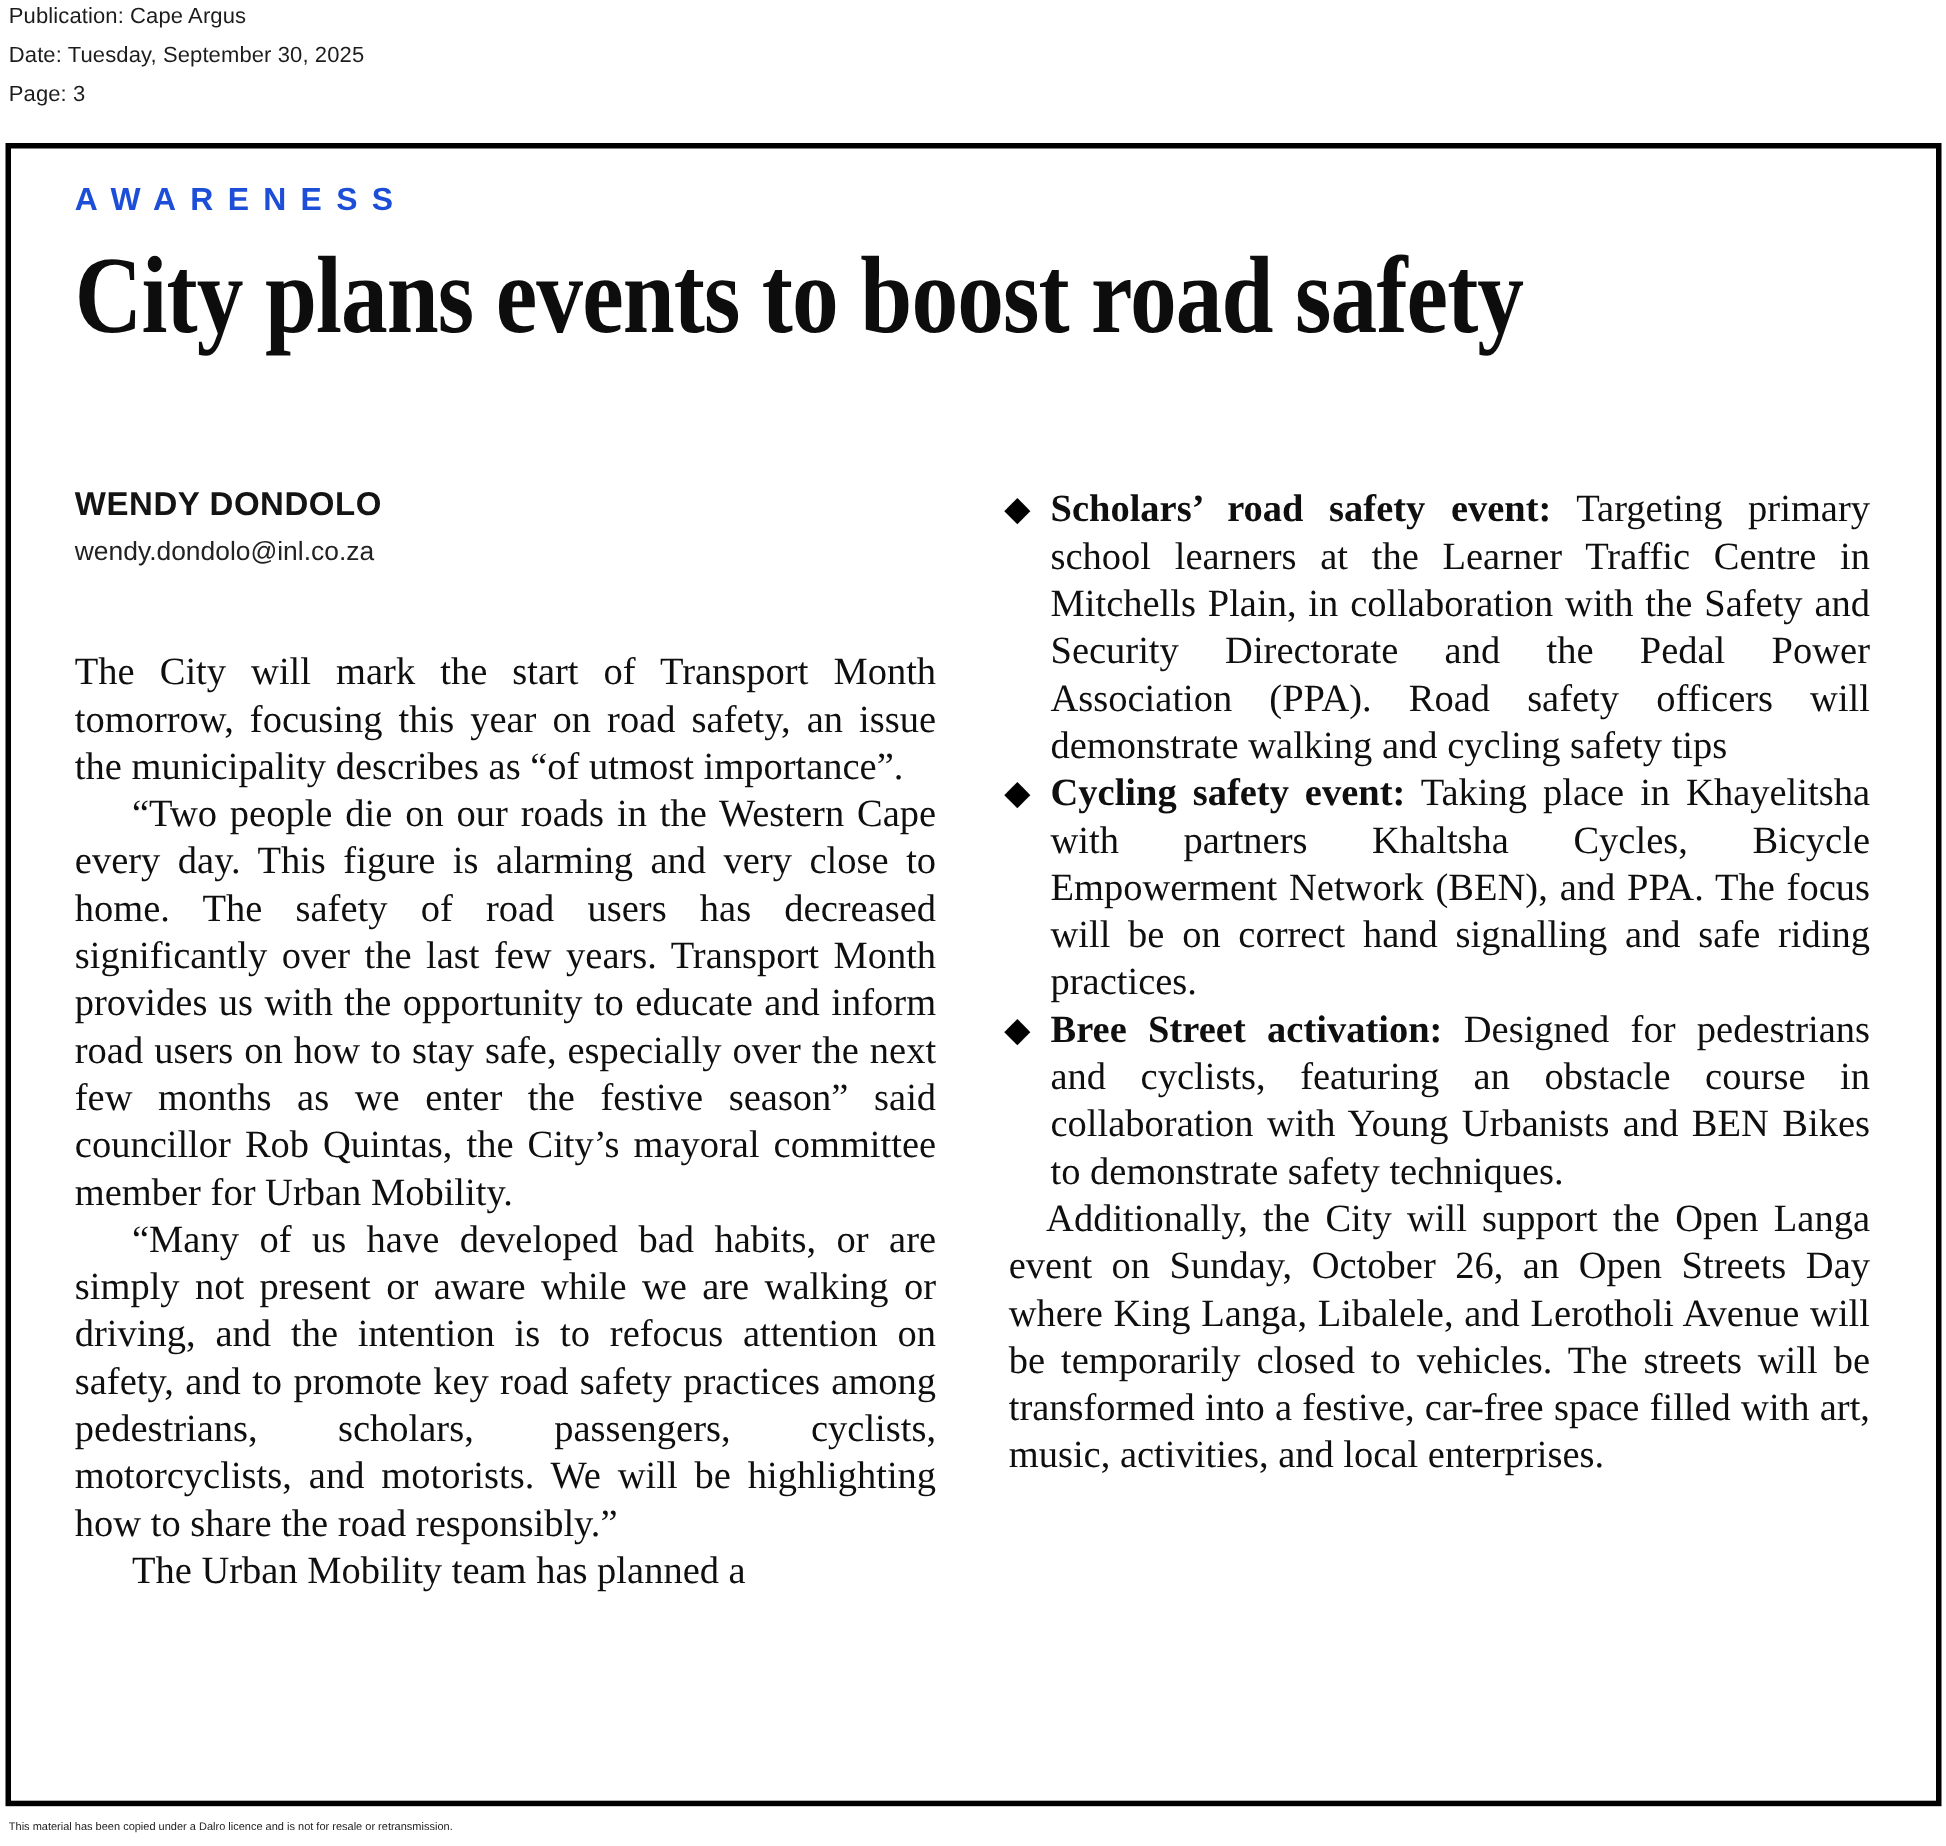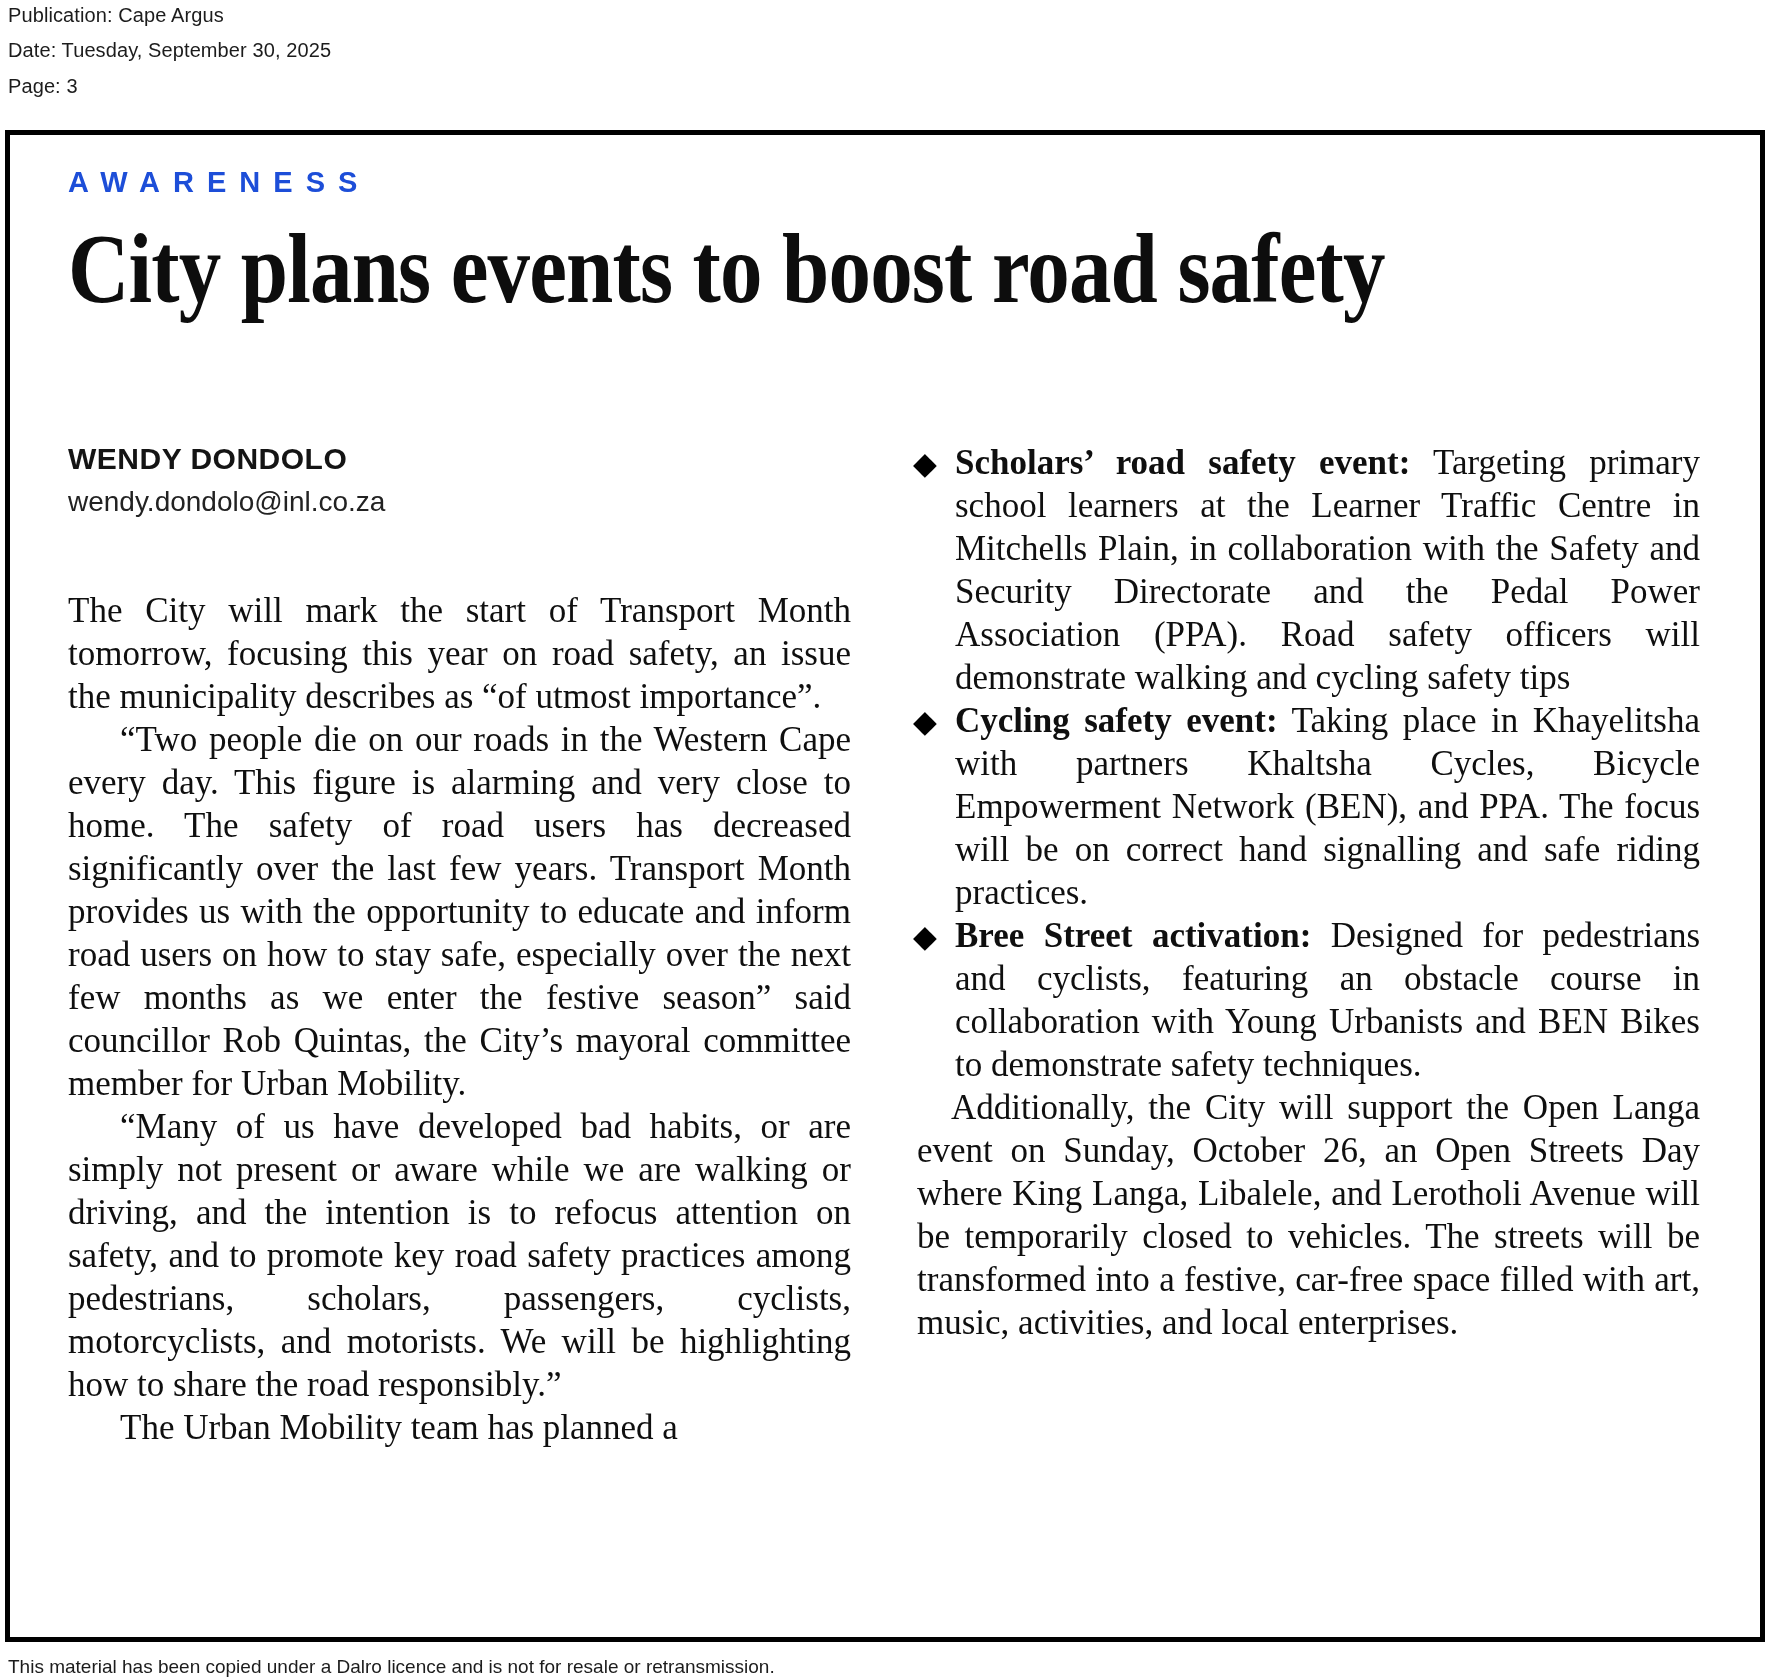--- a/index.html
+++ b/index.html
@@ -54,21 +54,21 @@
   }
   .col { flex: 1; min-width: 0; }
 
   .byline {
     font-weight: bold;
     font-size: 30px; line-height: 36px;
     letter-spacing: 0.5px;
     color: #141414;
   }
   .email {
-    font-size: 28px; line-height: 34px;
+    font-size: 24px; line-height: 34px;
     margin-top: 8px;
     color: #222;
   }
   p.body {
     font-family: "Liberation Serif", serif;
     font-size: 35px;
     line-height: 43px;
     text-align: justify;
     margin: 0;
     color: #0f0f0f;
@@ -90,21 +90,21 @@
   .bullet .diamond {
     position: absolute; left: -4px; top: 1px;
     font-size: 31px;
     font-family: "DejaVu Sans", sans-serif;
     color: #000;
   }
   .bullet .lead { font-weight: bold; margin-top: 18px; }
 
   .footer-line {
     position: absolute; left: 8px; top: 1656px;
-    font-size: 19px; color: #1c1c1c;
+    font-size: 10px; color: #1c1c1c;
   }
 </style>
 </head>
 <body>
 
 <div class="meta-line" id="meta-pub">Publication: Cape Argus</div>
 <div class="meta-line" id="meta-date">Date: Tuesday, September 30, 2025</div>
 <div class="meta-line" id="meta-page">Page: 3</div>
 
 <div class="article-box">

